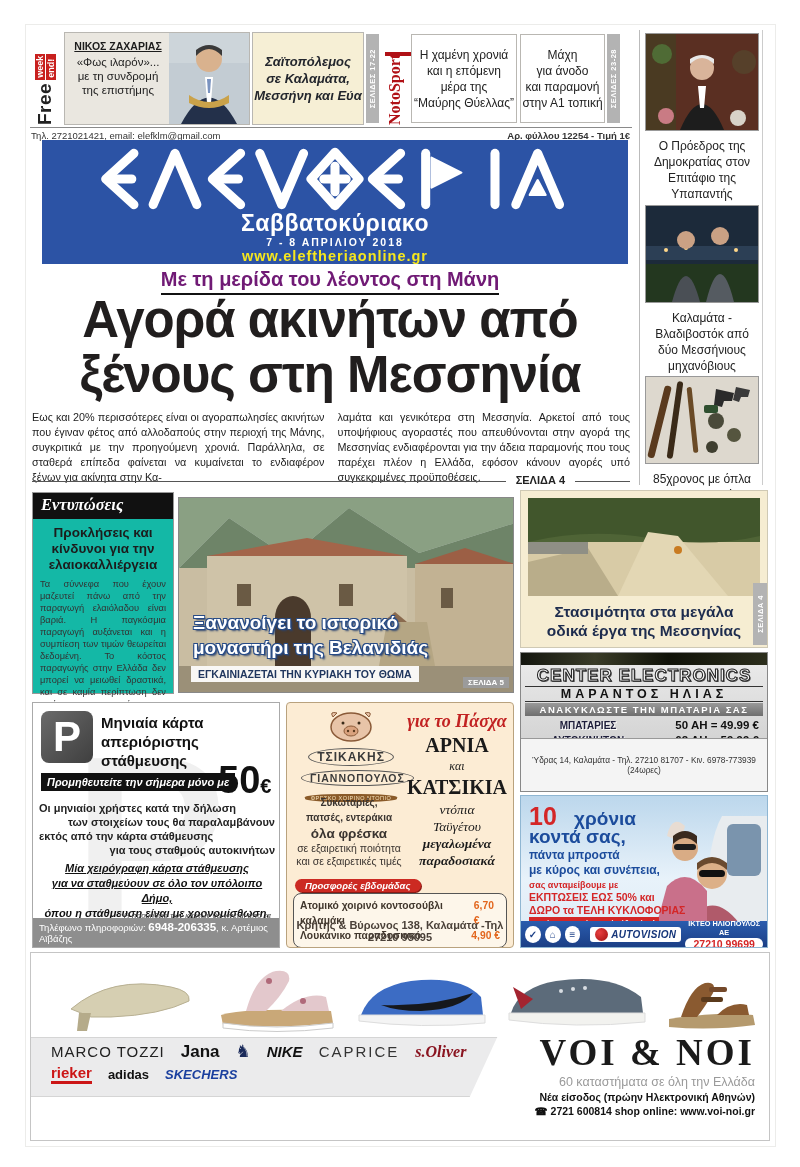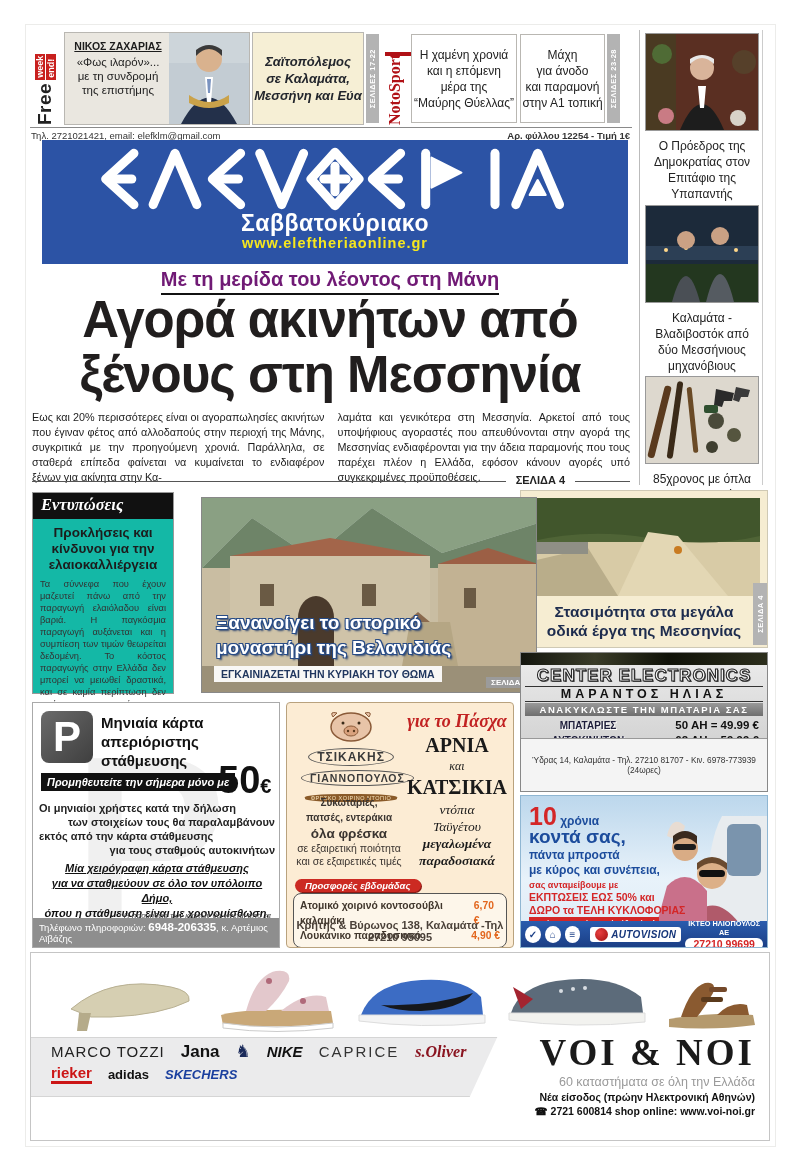--- a/index.html
+++ b/index.html
@@ -64,21 +64,21 @@
   .roads svg{display:block;margin:7px auto 0;}
   .roadscap{text-align:center;font-weight:bold;font-size:15.5px;line-height:19px;color:#1d2c4e;margin-top:6px;}
   .roadstab{position:absolute;right:0;bottom:2px;width:14px;height:62px;}
   
   .impr{left:32px;top:492px;width:142px;height:202px;border:1px solid #999;box-sizing:border-box;background:#14b8a6;}
   .imprhead{background:#111;color:#fff;font-family:"Liberation Serif",serif;font-style:italic;font-weight:bold;font-size:16.5px;padding:2px 8px 4px;}
   .imprtitle{font-weight:bold;font-size:13.5px;line-height:16px;text-align:center;margin:6px 6px 5px;}
   .imprbody{font-size:9.3px;line-height:12px;text-align:justify;margin:0 7px;color:#333;}
   .imprtab{margin:5px 7px 0;border-top:1px solid #888;text-align:right;font-weight:bold;font-style:italic;font-size:10.5px;padding-top:2px;}
   
-  .mona{left:178px;top:497px;width:336px;height:196px;border:1px solid #888;box-sizing:border-box;overflow:hidden;margin-left:23px;}
+  .mona{left:178px;top:497px;width:336px;height:196px;border:1px solid #888;box-sizing:border-box;overflow:hidden;}
   .monatitle{position:absolute;left:14px;top:112px;font-weight:bold;font-size:19px;line-height:25px;color:#fff;
      text-shadow:-1px -1px 0 #274b86,1px -1px 0 #274b86,-1px 1px 0 #274b86,1px 1px 0 #274b86,2px 2px 2px #27406e;}
   .monasub{position:absolute;left:12px;top:168px;background:rgba(255,255,255,.93);color:#20365e;font-weight:bold;font-size:10.5px;padding:2px 7px;}
   .monatab{position:absolute;right:4px;bottom:4px;background:#9b9b9b;color:#fff;font-weight:bold;font-size:8px;padding:1px 5px;}
   
   .park{left:32px;top:702px;width:248px;height:246px;border:1px solid #aaa;box-sizing:border-box;background:#fff;overflow:hidden;}
   .park .wm{position:absolute;left:40px;top:20px;font-size:230px;font-weight:bold;color:#f0f0f0;line-height:1;}
   .park .pic{position:absolute;left:8px;top:8px;width:52px;height:52px;background:linear-gradient(135deg,#6a6a6a,#3f3f3f);border-radius:8px;color:#fff;font-weight:bold;font-size:42px;display:flex;align-items:center;justify-content:center;}
   .park .t1{position:absolute;left:68px;top:10px;width:175px;font-weight:bold;font-size:15px;line-height:19px;color:#111;}
   .park .promo{position:absolute;left:8px;top:70px;background:#111;color:#fff;font-weight:bold;font-style:italic;font-size:11px;padding:3px 6px;}
@@ -119,21 +119,21 @@
   .elec .mid{display:flex;margin:2px 8px 0;}
   .elec .prod{flex:1;font-weight:800;font-size:10px;line-height:15px;color:#1d1d3a;text-shadow:1px 1px 0 #fff;text-align:center;}
   .elec .prices{width:112px;text-align:right;font-weight:800;font-size:11.5px;line-height:14.5px;color:#111;}
   .elec .warr{margin:2px 10px 0;background:#fff;border:2px solid #333;border-radius:6px;text-align:center;font-weight:bold;font-style:italic;font-size:10.5px;line-height:12px;color:#222;padding:1px 0;}
   .elec .lucas{display:inline-block;background:#4d7fa0;color:#fff;font-size:8.5px;padding:0 6px;border-radius:2px;}
   .elec .addr{position:absolute;left:0;bottom:0;width:100%;background:#f4f4f4;font-size:8.3px;color:#333;text-align:center;padding:16px 0;border-top:1px solid #999;}
   
   .auto{left:520px;top:795px;width:248px;height:153px;border:1px solid #8fb6d2;box-sizing:border-box;background:linear-gradient(180deg,#bcd7ec,#e8f2fa 55%,#dceaf5);overflow:hidden;}
   .auto .t1{position:absolute;left:8px;top:6px;font-weight:800;}
   .auto .n10{color:#d42627;font-size:25px;}
-  .auto .w1{color:#1c4c9c;font-size:12px;}
+  .auto .w1{color:#1c4c9c;font-size:19px;margin-left:12px;}
   .auto .t2{position:absolute;left:8px;top:30px;color:#1c4c9c;font-weight:800;font-size:19px;}
   .auto .t3{position:absolute;left:8px;top:52px;color:#1c4c9c;font-weight:bold;font-size:12px;line-height:15px;}
   .auto .t4{position:absolute;left:8px;top:84px;color:#d42627;font-weight:bold;font-size:9px;}
   .auto .t5{position:absolute;left:8px;top:95px;color:#d42627;font-weight:800;font-size:10.5px;line-height:13px;}
   .auto .t6{position:absolute;left:8px;top:121px;background:#d42627;color:#fff;font-weight:bold;font-size:7.5px;padding:1px 4px;}
   .auto .bar{position:absolute;left:0;bottom:0;width:100%;height:26px;background:linear-gradient(#2a5cae,#1b3f86);display:flex;align-items:center;gap:4px;padding:0 4px;box-sizing:border-box;}
   .auto .circ{width:17px;height:17px;border-radius:50%;background:#fff;color:#1b3f86;font-size:10px;font-weight:bold;display:flex;align-items:center;justify-content:center;}
   .auto .avlogo{background:#fff;border-radius:3px;padding:1px 5px;display:flex;align-items:center;gap:3px;margin-left:6px;}
   .auto .avoval{width:13px;height:13px;border-radius:50%;background:radial-gradient(circle at 35% 35%,#e84040,#a01010);}
   .auto .avtxt{color:#16367a;font-weight:800;font-style:italic;font-size:10px;letter-spacing:.3px;}
@@ -277,20 +277,21 @@
         <g transform="translate(700,0)">
             <path d="M55,12 L55,108"></path>
           </g>
         <g transform="translate(780,0)">
             <path d="M14,108 L55,12 L96,108"></path>
             <path d="M55,62 L40,90 L70,90 Z" fill="#fff" stroke-width="4"></path>
           </g>
       </g>
     </svg>
     <div class="edition">Σαββατοκύριακο</div>
+    <div class="mdate">7 - 8 ΑΠΡΙΛΙΟΥ 2018</div>
     <div class="msite">www.eleftheriaonline.gr</div>
   </div>
 
   <div class="abs kicker"><span>Με τη μερίδα του λέοντος στη Μάνη</span></div>
   <div class="abs headline">
     <div>Αγορά ακινήτων από</div>
     <div>ξένους στη Μεσσηνία</div>
   </div>
   <div class="abs leadbody">
     <p>Εως και 20% περισσότερες είναι οι αγοραπωλησίες ακινήτων που έγιναν φέτος από αλλοδαπούς στην περιοχή της Μάνης, συγκριτικά με την προηγούμενη χρονιά. Παράλληλα, σε σταθερά επίπεδα φαίνεται να κυμαίνεται το ενδιαφέρον ξένων για ακίνητα στην Κα-</p>

